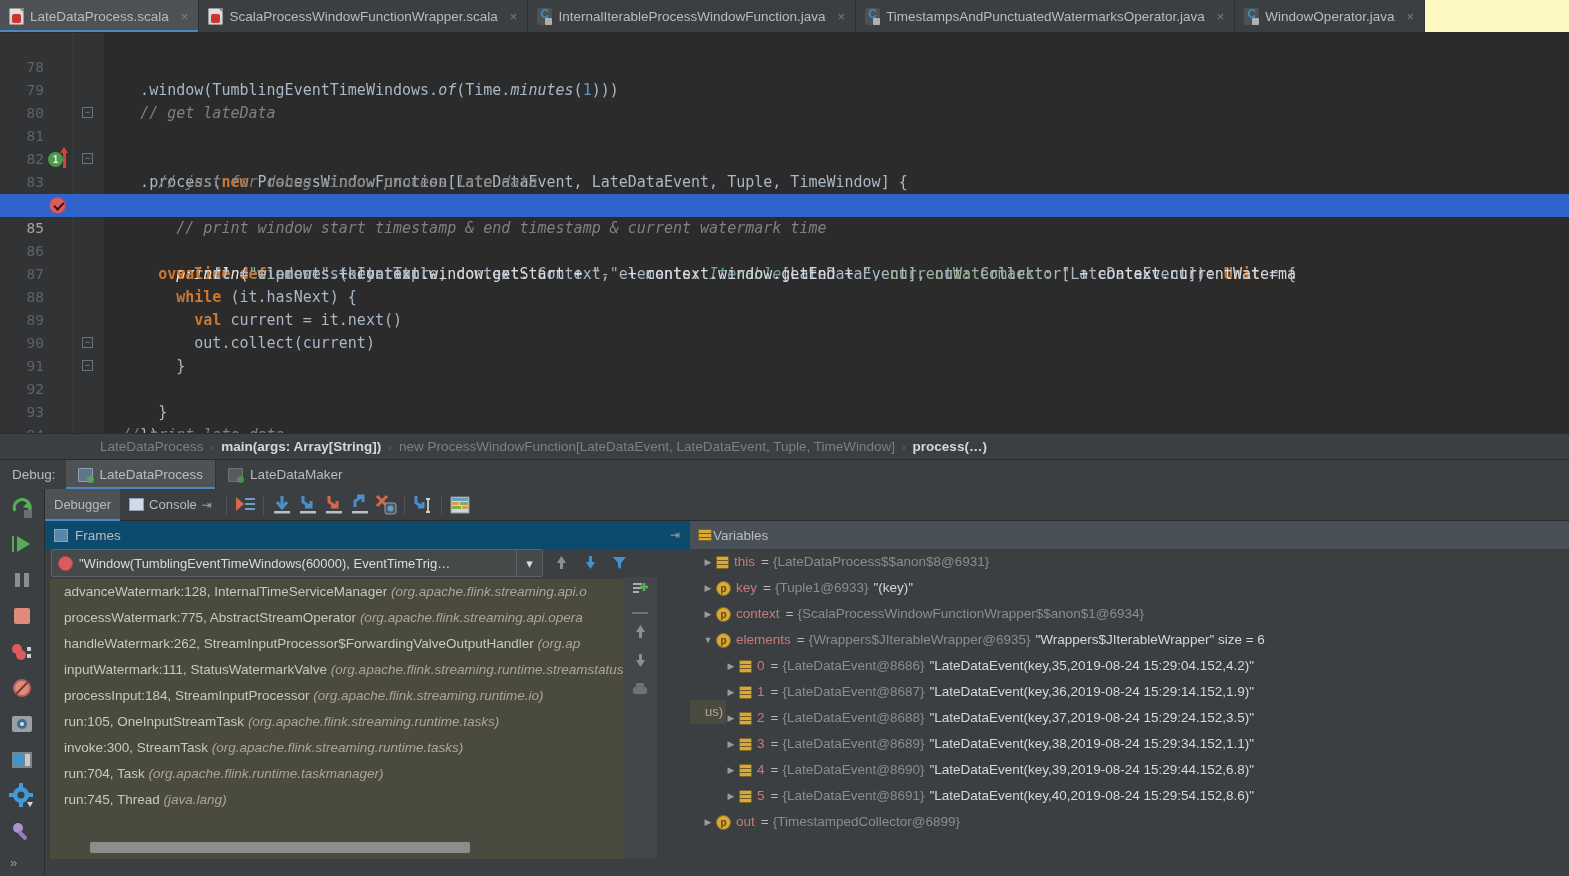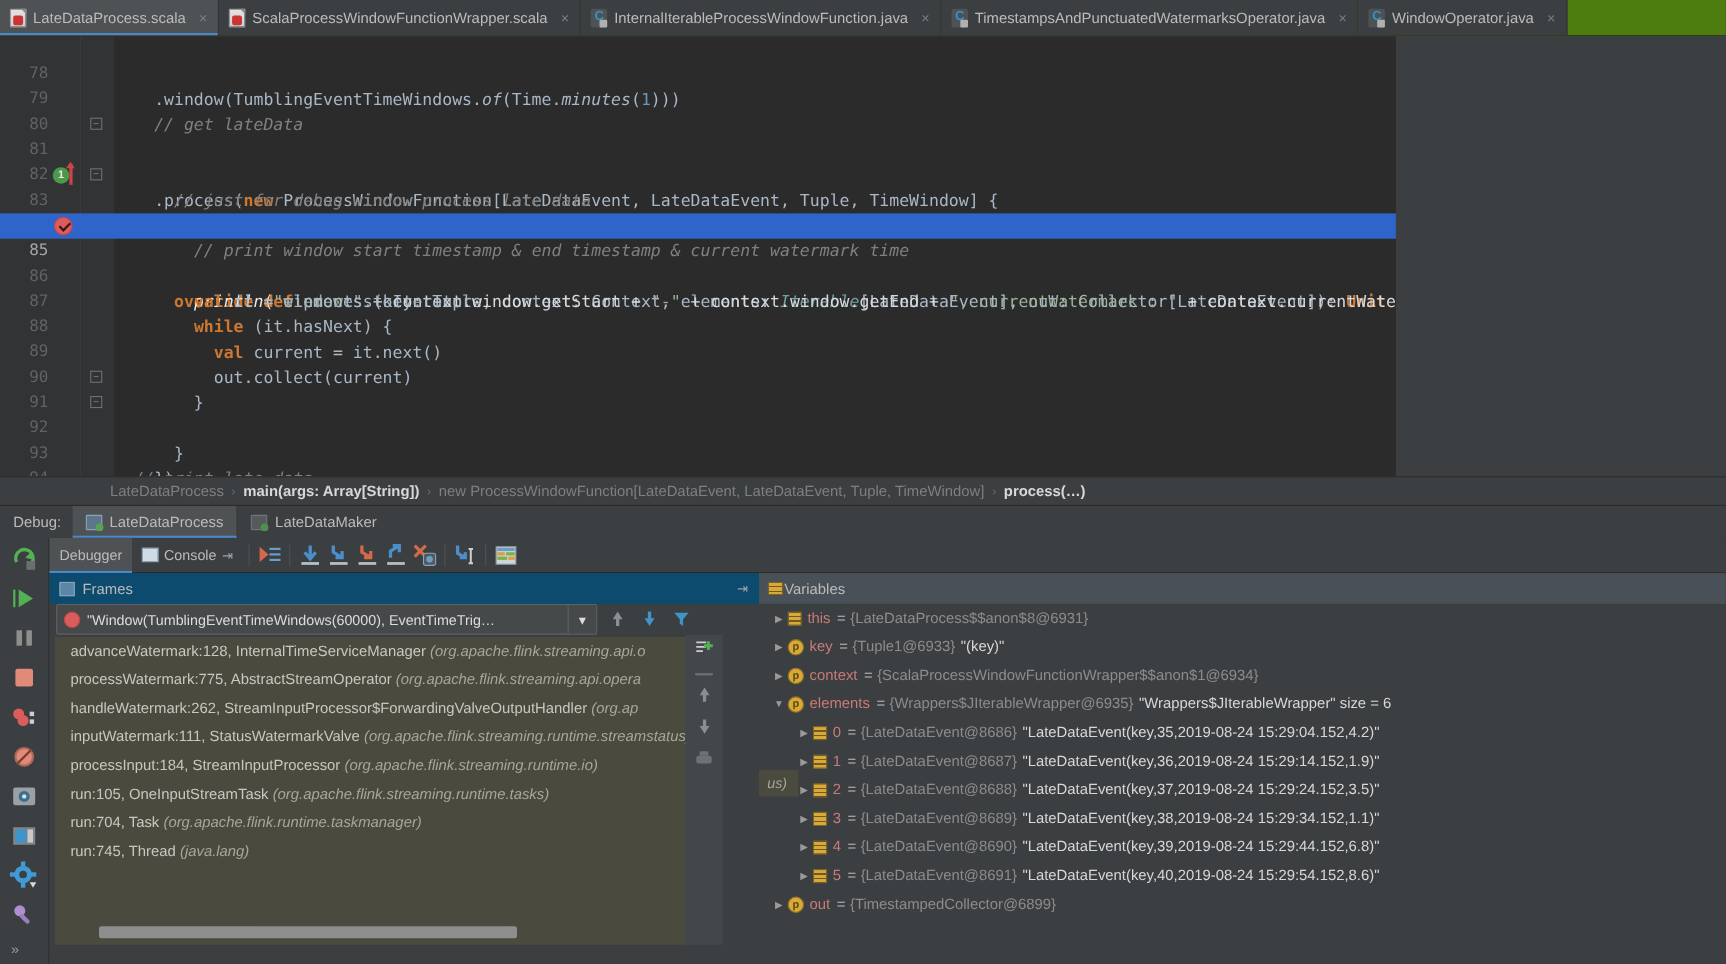--- a/index.html
+++ b/index.html
@@ -8,21 +8,21 @@
     background:#3c3f41;
     font-family:"Liberation Sans", sans-serif;
     font-size:13px; color:#bbbbbb;
     -webkit-font-smoothing:antialiased;
   }
   #root { position:relative; width:1569px; height:876px; }
 
   
   .tabbar {
     position:absolute; top:0; left:0; width:1569px; height:33px;
-    background:#4d7c0f; display:flex; align-items:stretch;
+    background:#fef9c3; display:flex; align-items:stretch;
     border-bottom:1px solid #2b2b2b;
   }
   .tab {
     display:flex; align-items:center; gap:6px; padding:0 10px 0 9px;
     border-right:1px solid #323232; position:relative;
     color:#bbbbbb; font-size:13.5px; white-space:nowrap;
     background:#3c3f41;
   }
   .tab.active { background:#4e5254; }
   .tab.active::after {
@@ -56,21 +56,21 @@
   .ficon.java::after{
     content:""; position:absolute; right:0px; bottom:0px; width:7px;height:7px;
     background:#b0b0b0; border-radius:1px;
   }
   .ficon.scalalock::after{
     background:#cc3333;
   }
 
   
   .editor {
-    position:absolute; top:33px; left:0; width:1269px; height:400px;
+    position:absolute; top:33px; left:0; width:1569px; height:400px;
     background:#2b2b2b; overflow:hidden;
   }
   .gutter {
     position:absolute; top:0; left:0; width:74px; height:100%;
     background:#313335; border-right:1px solid #3c3f41;
   }
   .gutter2 {
     position:absolute; top:0; left:74px; width:30px; height:100%;
     background:#313335;
   }
@@ -244,22 +244,22 @@
   .ico-p { width:15px;height:15px; flex:0 0 15px; margin-right:5px; border-radius:50%;
            background:#d8a838; border:1px solid #8a6f24; color:#5b4a14;
            font-size:10px; font-weight:bold; line-height:14px; text-align:center;
            font-family:"Liberation Sans",sans-serif; display:block;}
   .indent1 { padding-left:10px; }
   .indent2 { padding-left:33px; }
   .varpanelicon { width:14px;height:12px; background:repeating-linear-gradient(#d8a838 0 3px,#6e5a22 3px 4px); border:1px solid #7a6526;border-radius:1px; display:block;}
 
   .tooltipfrag{
     position:absolute; left:690px; top:700px; width:36px; height:24px;
-    background:#4b4a3f; color:#a9a79a; font-style:italic; font-size:13px;
-    line-height:24px; text-align:center; padding-right:3px; overflow:hidden;
+    background:#4b4a3f; color:#a9a79a; font-size:13px;
+    line-height:24px; text-align:right; padding-right:3px; overflow:hidden;
   }
   .chev { position:absolute; left:10px; bottom:6px; color:#9a9a9a; font-size:13px; }
 </style>
 </head>
 <body>
 
 <div id="root">
 
   <div class="tabbar">
     <div class="tab active">
@@ -580,20 +580,21 @@
           </svg></span>
     </div>
 
     <div class="frameslist">
       <div class="frow"><span>advanceWatermark:128, InternalTimeServiceManager</span> <span class="pkg">(org.apache.flink.streaming.api.o</span></div>
       <div class="frow"><span>processWatermark:775, AbstractStreamOperator</span> <span class="pkg">(org.apache.flink.streaming.api.opera</span></div>
       <div class="frow"><span>handleWatermark:262, StreamInputProcessor$ForwardingValveOutputHandler</span> <span class="pkg">(org.ap</span></div>
       <div class="frow"><span>inputWatermark:111, StatusWatermarkValve</span> <span class="pkg">(org.apache.flink.streaming.runtime.streamstatus)</span></div>
       <div class="frow"><span>processInput:184, StreamInputProcessor</span> <span class="pkg">(org.apache.flink.streaming.runtime.io)</span></div>
       <div class="frow"><span>run:105, OneInputStreamTask</span> <span class="pkg">(org.apache.flink.streaming.runtime.tasks)</span></div>
+      <div class="frow"><span>invoke:300, StreamTask</span> <span class="pkg">(org.apache.flink.streaming.runtime.tasks)</span></div>
       <div class="frow"><span>run:704, Task</span> <span class="pkg">(org.apache.flink.runtime.taskmanager)</span></div>
       <div class="frow"><span>run:745, Thread</span> <span class="pkg">(java.lang)</span></div>
       <div class="hscroll">
           <i></i>
         </div>
     </div>
 
     <div class="framesrighttb">
       <span><svg width="20" height="20" viewBox="0 0 20 20">
             <path d="M3 4 L12 4 M3 8 L12 8 M3 12 L9 12" stroke="#cfcfcf" stroke-width="1.6"></path>

